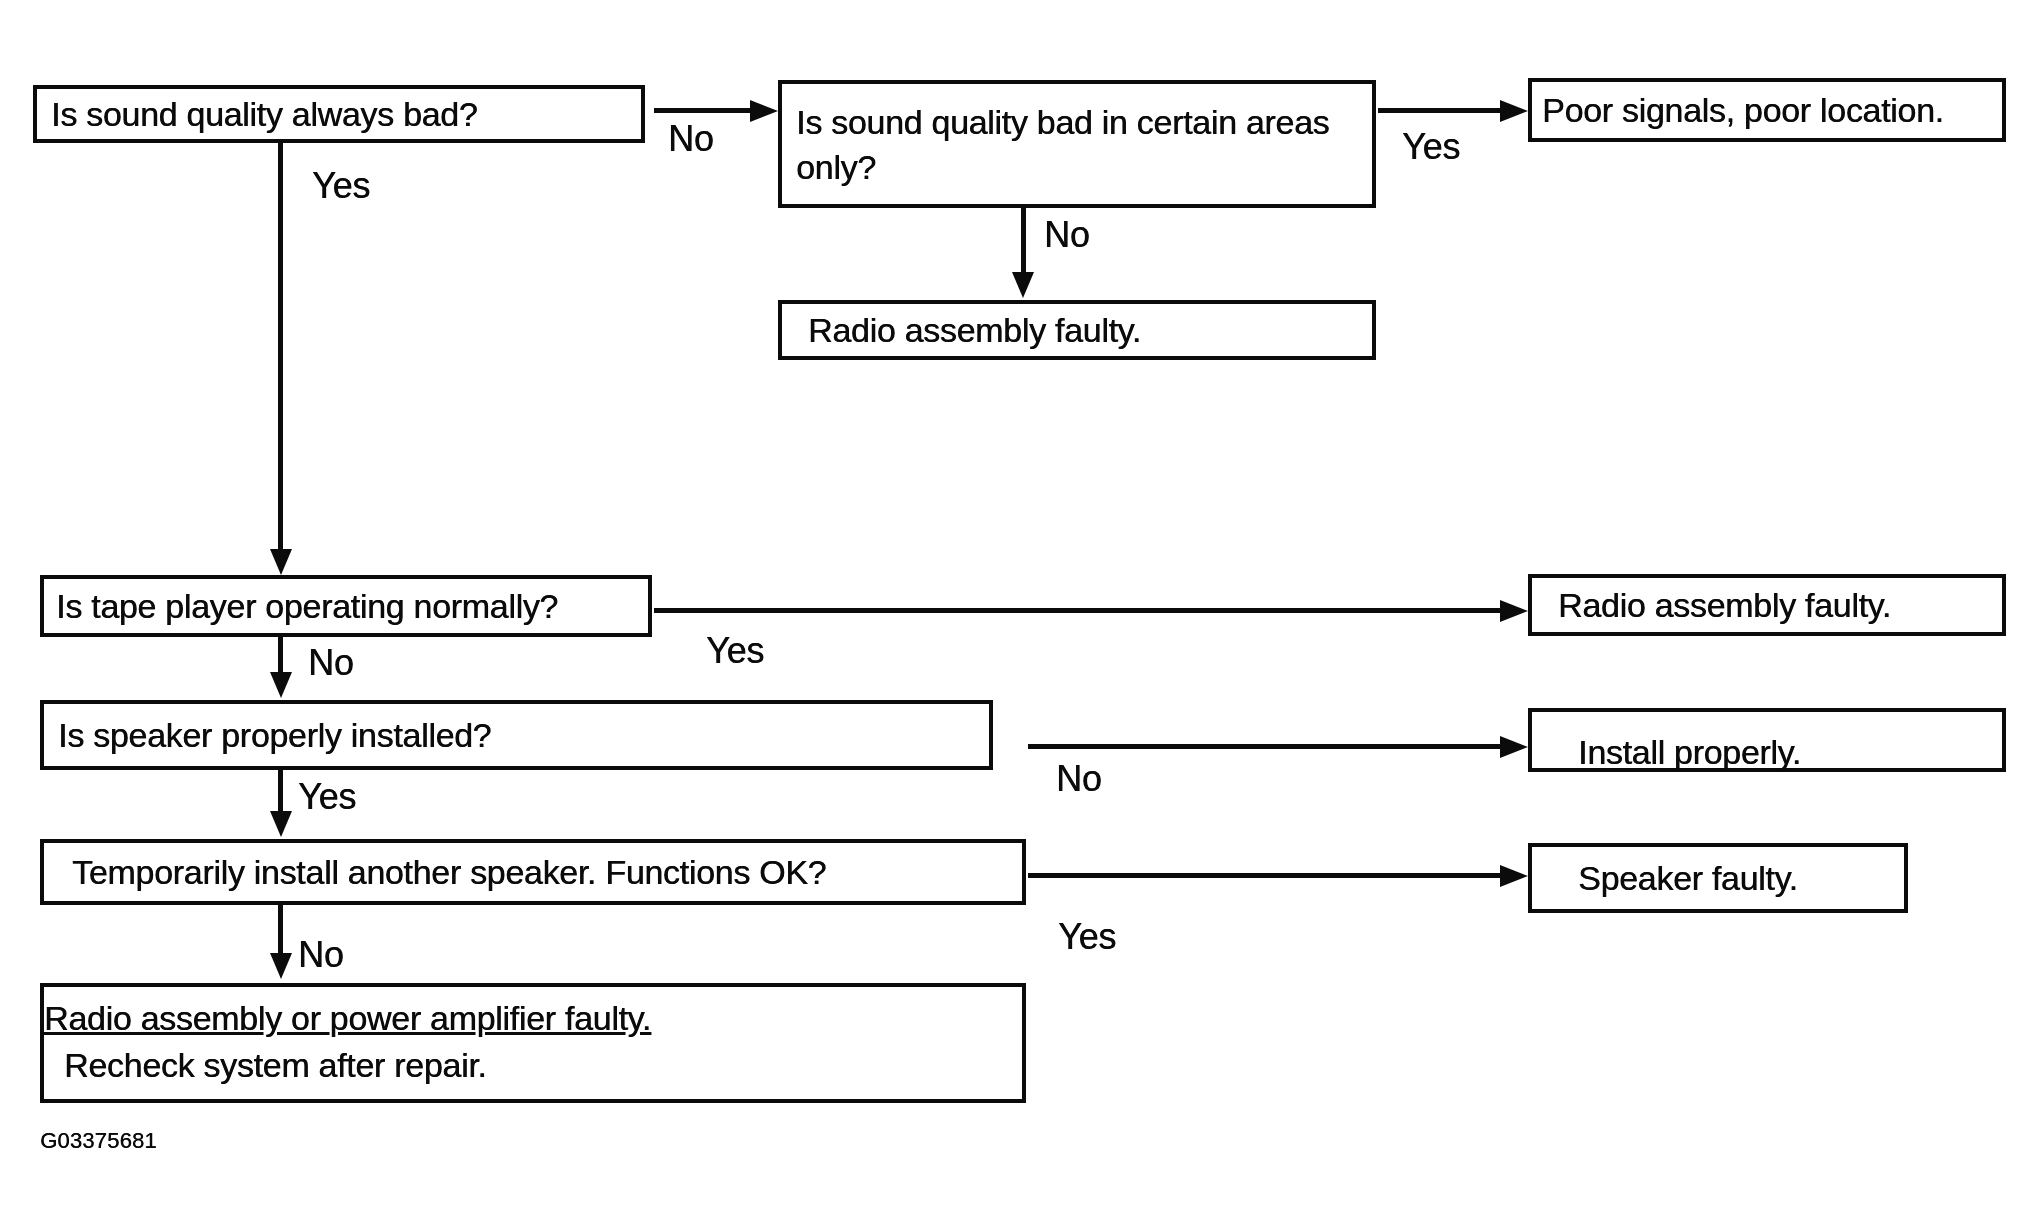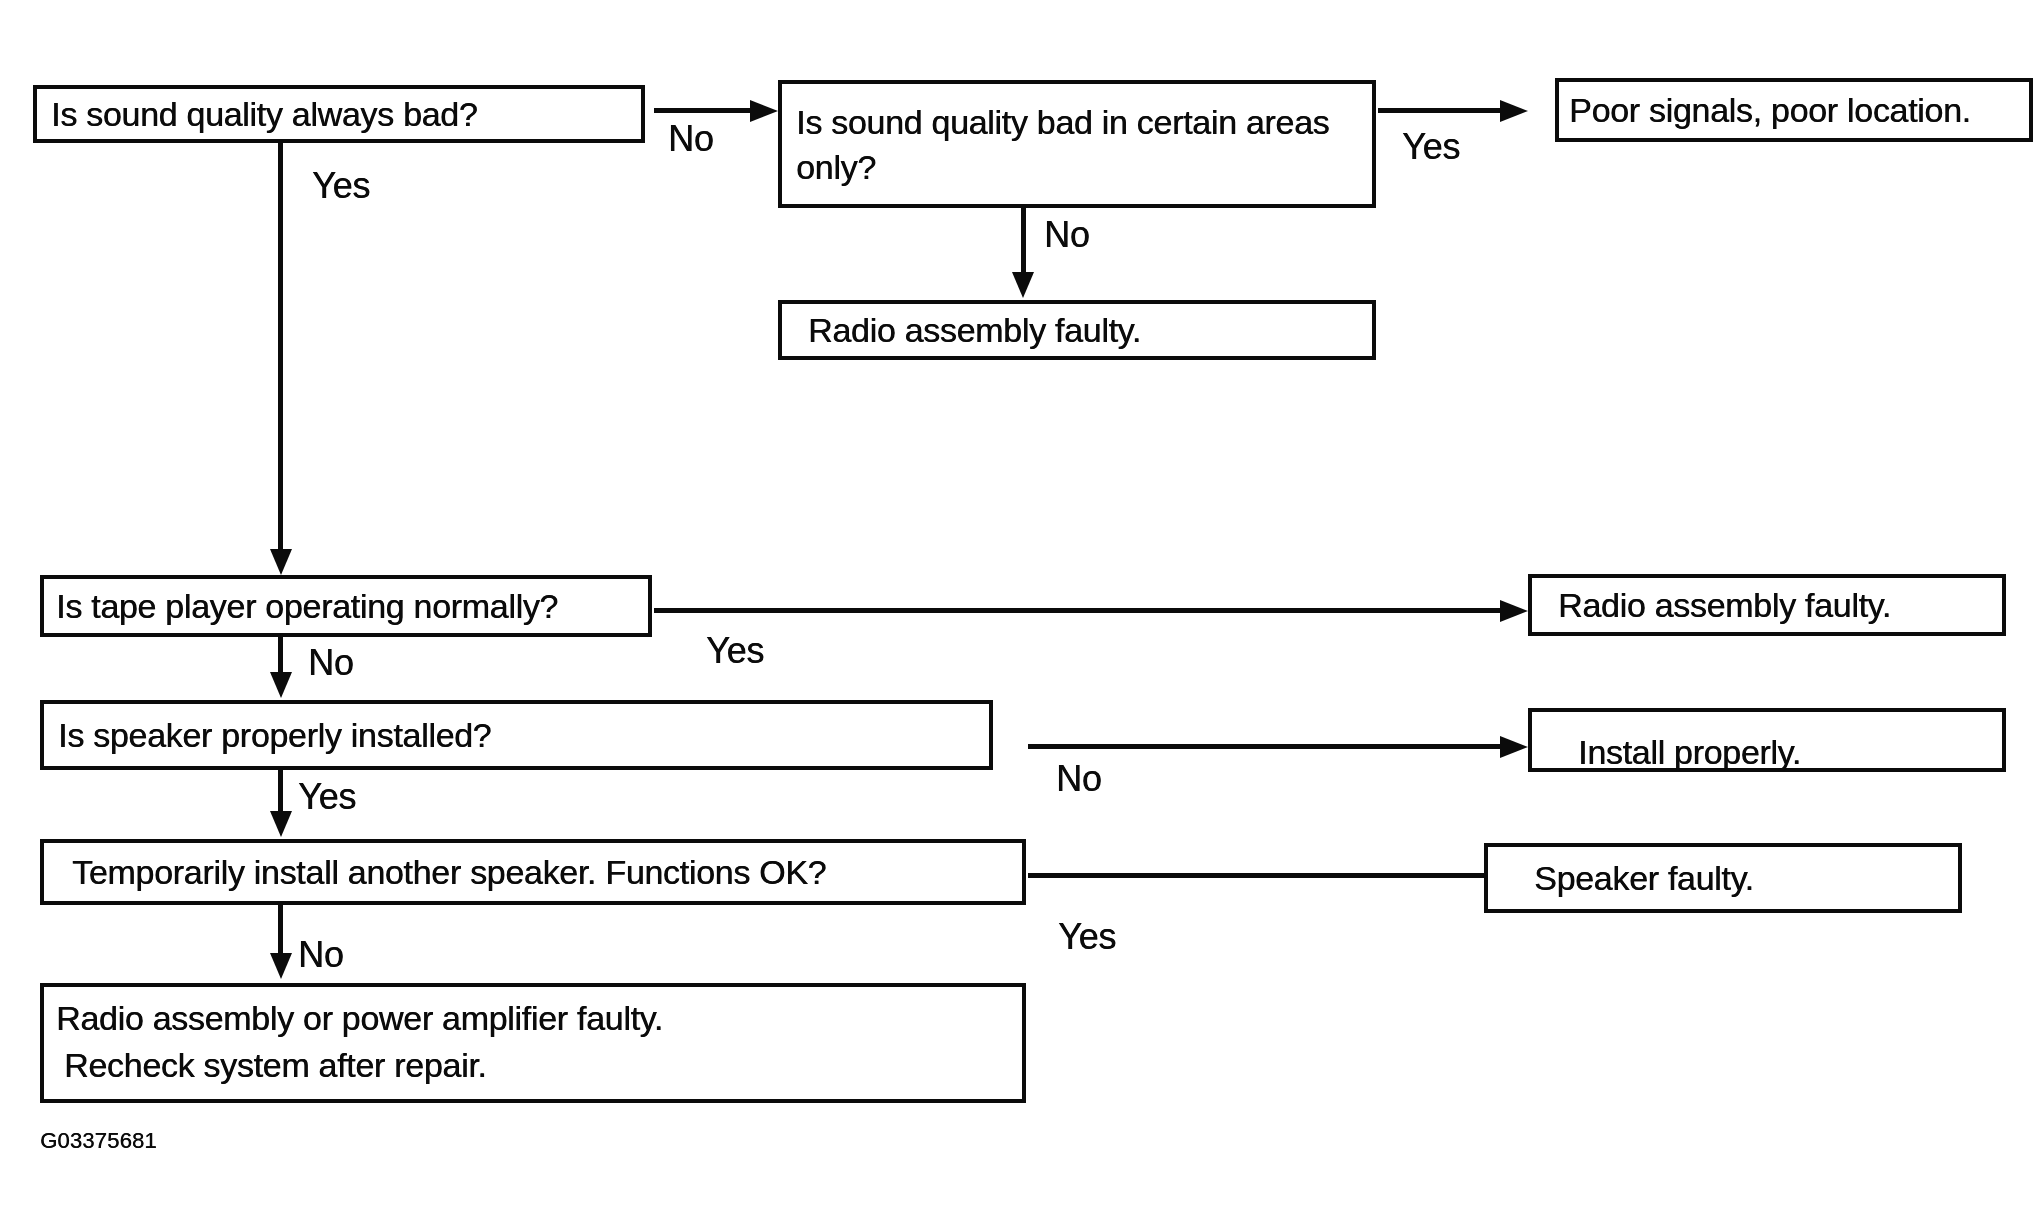--- a/index.html
+++ b/index.html
@@ -87,21 +87,21 @@
   <div class="elabel" style="left:668px; top:118px;">No</div>
 
   <div class="box twoline" style="left:778px; top:80px; width:598px; height:128px; padding-top:16px;">
     <span class="txt" style="padding-left:14px; max-width:545px; line-height:45px;">Is sound quality bad in certain areas only?</span>
   </div>
 
   <div class="hline" style="left:1378px; top:108px; width:124px;"></div>
   <div class="arr-r" style="left:1500px; top:100px;"></div>
   <div class="elabel" style="left:1402px; top:126px;">Yes</div>
 
-  <div class="box" style="left:1528px; top:78px; width:478px; height:64px;margin-left:27px;">
+  <div class="box" style="left:1528px; top:78px; width:478px; height:64px;">
     <span class="txt" style="padding-left:10px;">Poor signals, poor location.</span>
   </div>
 
   <div class="vline" style="left:1021px; top:208px; height:64px;"></div>
   <div class="arr-d" style="left:1012px; top:272px;"></div>
   <div class="elabel" style="left:1044px; top:214px;">No</div>
 
   <div class="box" style="left:778px; top:300px; width:598px; height:60px;">
     <span class="txt" style="padding-left:26px;">Radio assembly faulty.</span>
   </div>
@@ -143,28 +143,28 @@
   <div class="elabel" style="left:298px; top:776px;">Yes</div>
 
   <div class="box" style="left:40px; top:839px; width:986px; height:66px;">
     <span class="txt" style="padding-left:28px;">Temporarily install another speaker. Functions OK?</span>
   </div>
 
   <div class="hline" style="left:1028px; top:873px; width:474px;"></div>
   <div class="arr-r" style="left:1500px; top:865px;"></div>
   <div class="elabel" style="left:1058px; top:916px;">Yes</div>
 
-  <div class="box" style="left:1484px; top:843px; width:478px; height:70px;">
+  <div class="box" style="left:1528px; top:843px; width:380px; height:70px;">
     <span class="txt" style="padding-left:46px;">Speaker faulty.</span>
   </div>
 
   <div class="vline" style="left:278px; top:905px; height:50px;"></div>
   <div class="arr-d" style="left:270px; top:953px;"></div>
   <div class="elabel" style="left:298px; top:934px;">No</div>
 
   <div class="box column" style="left:40px; top:983px; width:986px; height:120px; padding-top:8px;">
-    <span class="txt" style="padding-left:12px; line-height:47px;">Radio assembly or power amplifier faulty.</span>
+    <span class="txt" style="line-height:47px;text-decoration:underline;">Radio assembly or power amplifier faulty.</span>
     <span class="txt" style="padding-left:20px; line-height:47px;">Recheck system after repair.</span>
   </div>
 
   <div class="figid" style="left:40px; top:1128px;">G03375681</div>
 
 </div>
 
 </body></html>

